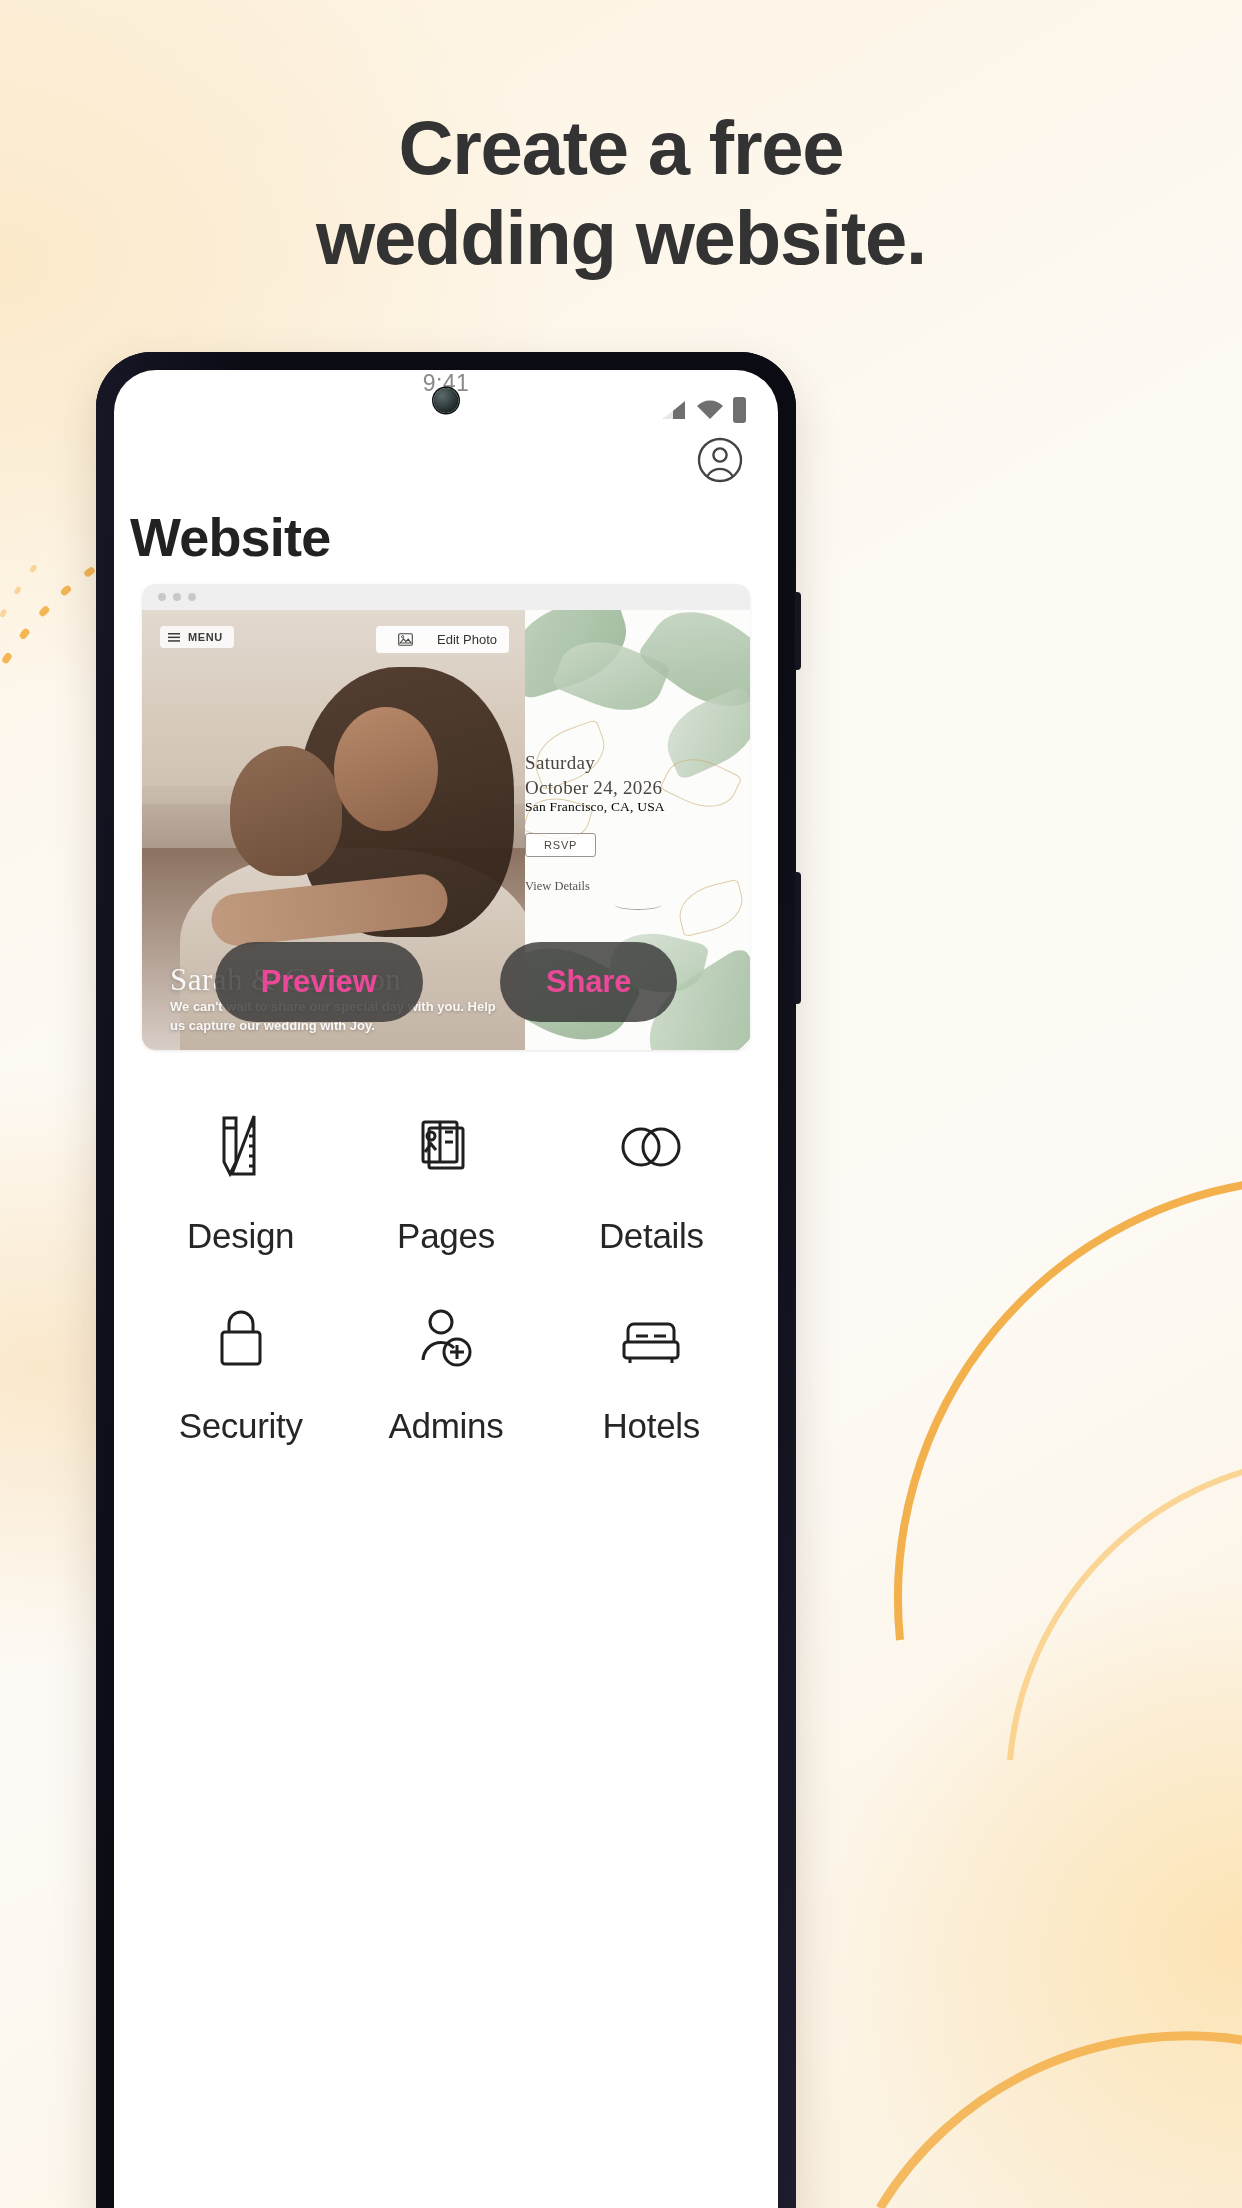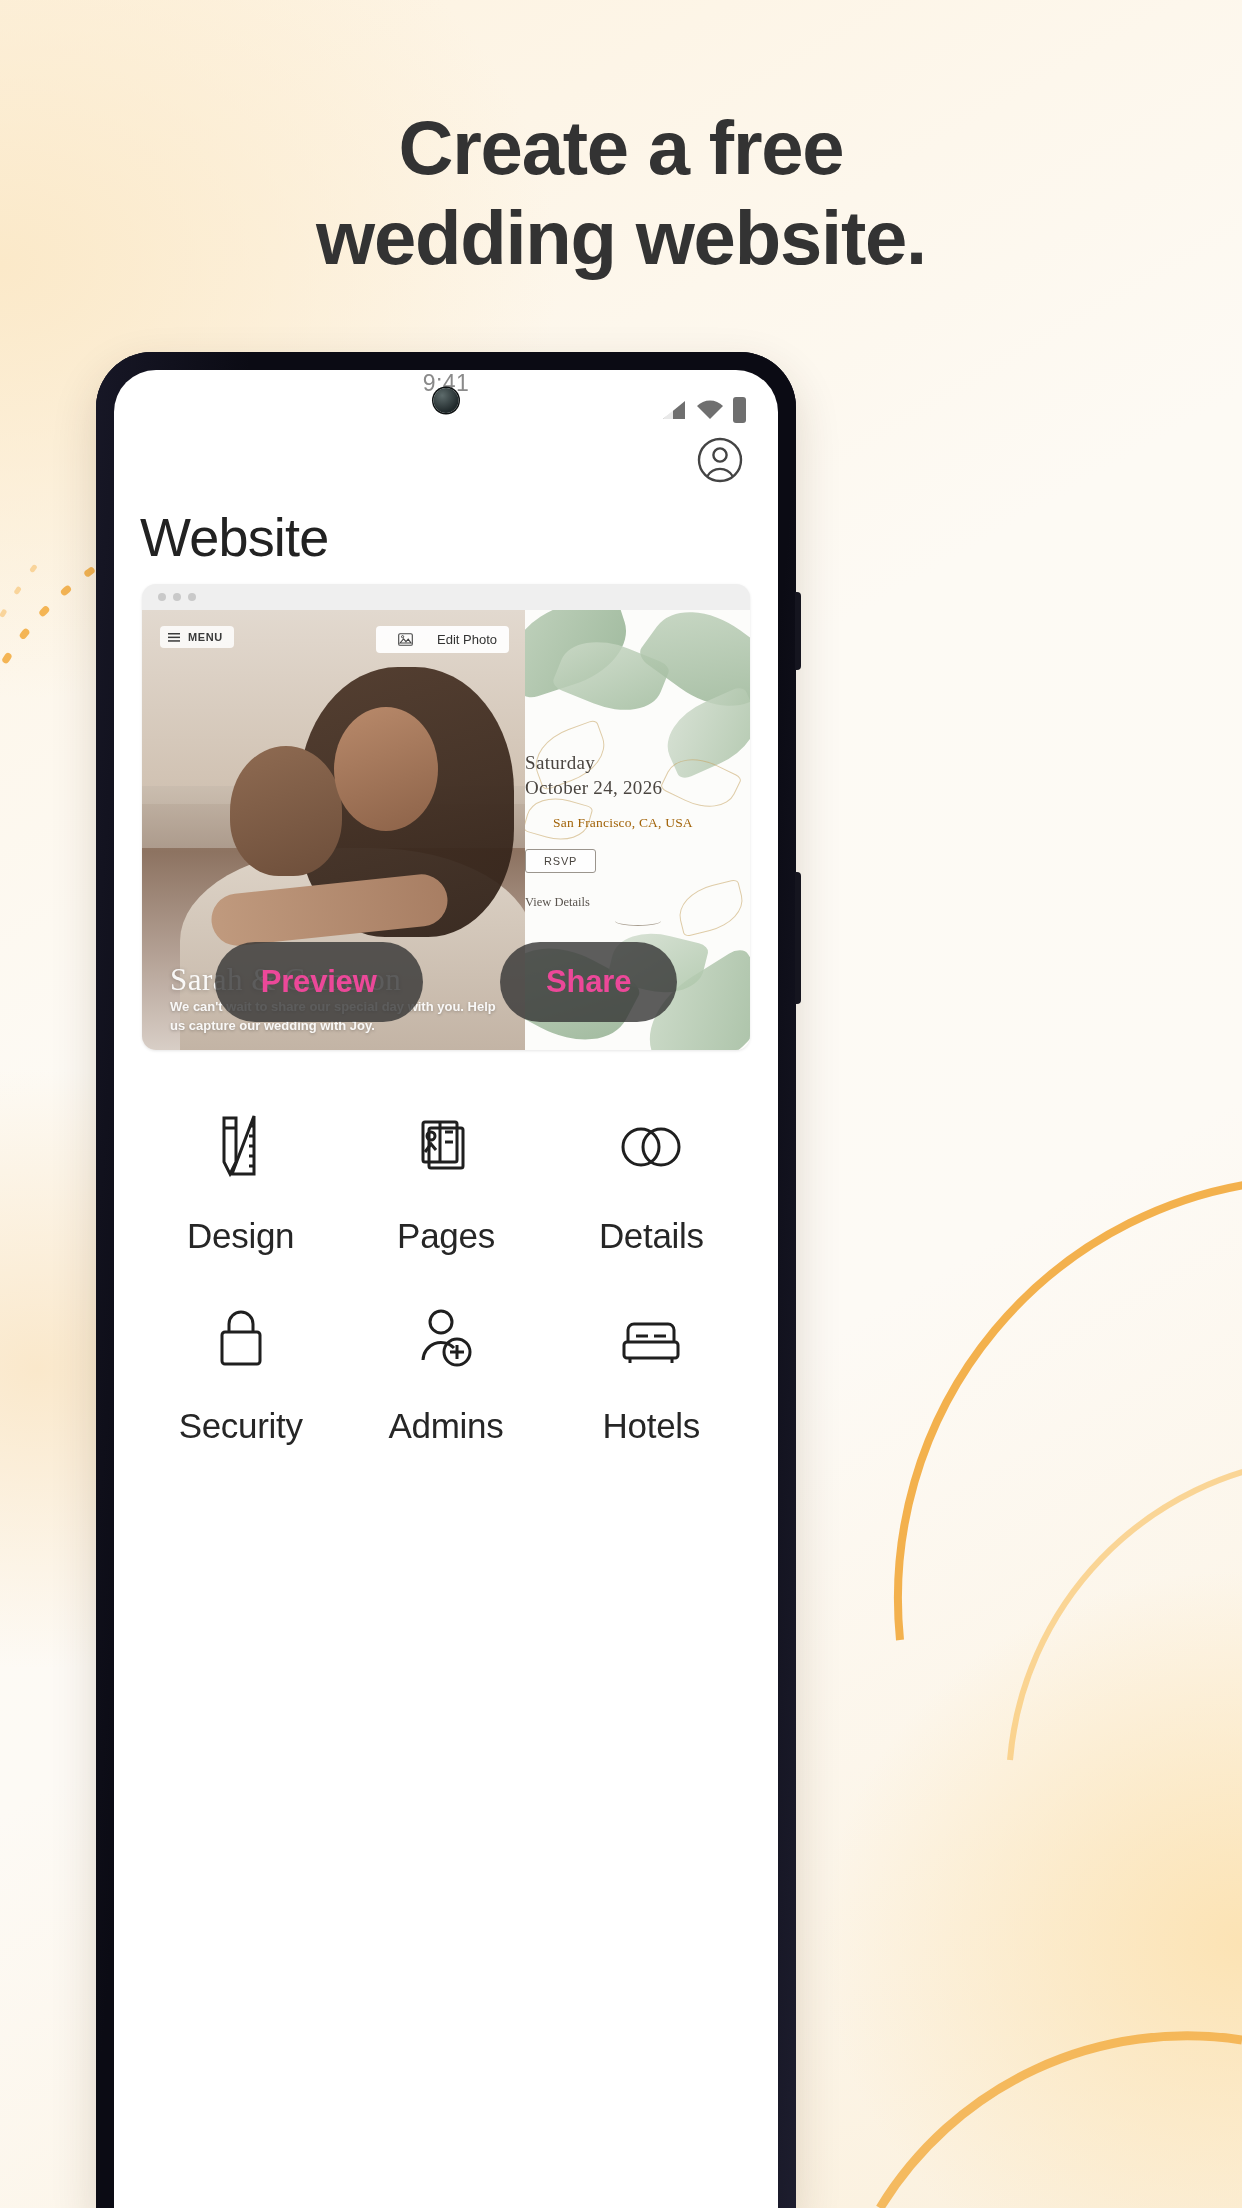--- a/index.html
+++ b/index.html
@@ -93,22 +93,22 @@
   .ic-signal { width: 26px; height: 22px; }
   .ic-wifi { width: 28px; height: 22px; }
   .ic-batt { width: 13px; height: 26px; background: #6f6f6f; border-radius: 3px; }
 
   
   .acct-row { display: flex; justify-content: flex-end; padding: 4px 34px 0 0; }
   .avatar-btn { width: 48px; height: 48px; }
 
   
   .page-title {
-    padding: 22px 36px 16px 26px;
-    font-size: 54px; font-weight: normal; color: #222; letter-spacing: -.8px;
+    padding: 22px 36px 16px 16px;
+    font-size: 54px; font-weight: bold; color: #222; letter-spacing: -.8px;
   }
 
   
   .preview-card {
     margin: 0 28px;
     background: #efefef;
     border-radius: 14px;
     overflow: hidden;
     box-shadow: 0 1px 3px rgba(0,0,0,.10);
   }
@@ -200,21 +200,21 @@
 
   .invite-inner {
     position: relative; z-index: 3;
     text-align: left;
     padding-top: 142px;
     font-family: "Liberation Serif", serif;
     color: #4a4540;
   }
   .inv-day { font-size: 19px; letter-spacing:.3px; }
   .inv-date { font-size: 19px; margin-top: 3px; letter-spacing:.3px; }
-  .inv-loc { font-size: 13.5px; margin-top: 16px; letter-spacing:.2px; color:#a16207;padding-left:28px; }
+  .inv-loc { font-size: 13.5px; margin-top: 0; letter-spacing:.2px; color:#000000; }
   .inv-rsvp {
     display:inline-block; margin-top: 18px;
     border:1px solid #9b958d; border-radius:3px;
     padding: 5px 18px; font-size: 11px; letter-spacing:.8px; color:#4a4540;
     background: rgba(255,255,255,.75);
     font-family:"Liberation Sans", sans-serif;
   }
   .inv-view { margin-top: 22px; font-size: 12.5px; color:#5a544e; }
   .inv-swoosh { margin: 6px auto 0; width: 46px; height: 10px; border-bottom: 1.4px solid #a79d8f; border-radius: 0 0 60% 60%; }
 

